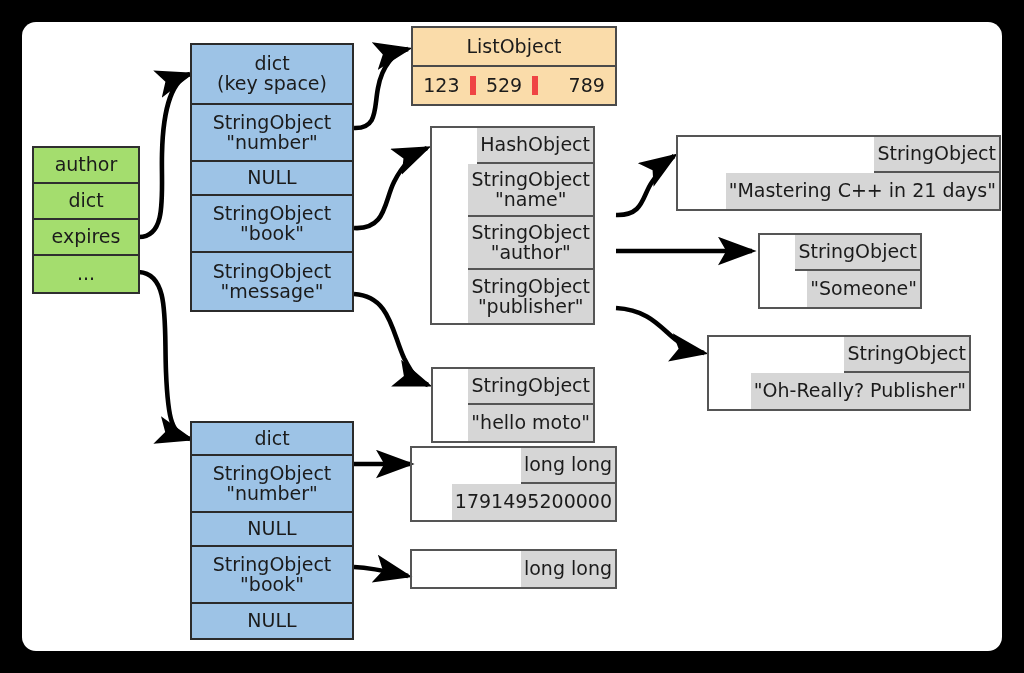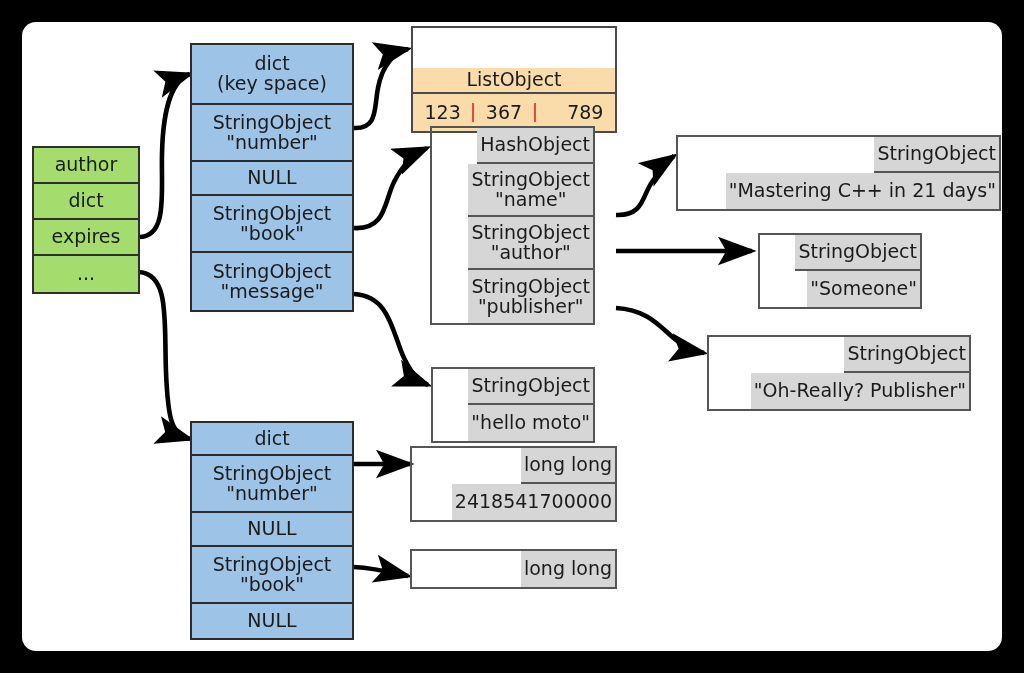--- a/index.html
+++ b/index.html
@@ -75,21 +75,21 @@
     display: flex;
     flex-direction: row;
     border-bottom: none !important;
     padding: 0 !important;
   }
   .hstrip .cell {
     flex: 1 1 0;
     display: flex;
     align-items: center;
     justify-content: center;
-    border-right: 2px solid #ef4444;
+    border-right: 6px solid #ef4444;
     box-sizing: border-box;
     background: #fadcaa;
   }
   .hstrip .cell:last-child { border-right: none; padding-left: 20px; }
 
   
   .fs19 { font-size: 19px; }
 
   #edges {
     position: absolute;
@@ -149,24 +149,24 @@
       <div class="row fs19" style="height:57px;">StringObject
 "number"</div>
       <div class="row fs19" style="height:34px;">NULL</div>
       <div class="row fs19" style="height:57px;">StringObject
 "book"</div>
       <div class="row fs19" style="height:57px;">StringObject
 "message"</div>
     </div>
 
     <div class="node orange" style="left:389px; top:4px; width:206px;">
-      <div class="row fs19" style="height:26px;margin-top:40px;">ListObject</div>
+      <div class="row fs19" style="height:39px;">ListObject</div>
       <div class="row hstrip" style="height:37px;">
         <div class="cell fs19">123</div>
-        <div class="cell fs19">367</div>
+        <div class="cell fs19">529</div>
         <div class="cell fs19">789</div>
       </div>
     </div>
 
     <div class="node grey" style="left:408px; top:104px; width:165px;">
       <div class="row fs19" style="height:36px;">HashObject</div>
       <div class="row fs19" style="height:53px;">StringObject
 "name"</div>
       <div class="row fs19" style="height:53px;">StringObject
 "author"</div>
@@ -199,21 +199,21 @@
       <div class="row fs19" style="height:57px;">StringObject
 "number"</div>
       <div class="row fs19" style="height:34px;">NULL</div>
       <div class="row fs19" style="height:57px;">StringObject
 "book"</div>
       <div class="row fs19" style="height:34px;">NULL</div>
     </div>
 
     <div class="node grey" style="left:388px; top:424px; width:207px;">
       <div class="row fs19" style="height:36px;">long long</div>
-      <div class="row fs19" style="height:36px;">2418541700000</div>
+      <div class="row fs19" style="height:36px;">1791495200000</div>
     </div>
 
     <div class="node grey" style="left:388px; top:527px; width:207px;">
       <div class="row fs19" style="height:36px;">long long</div>
     </div>
 
   </div>
 </div>
 
 </body></html>

